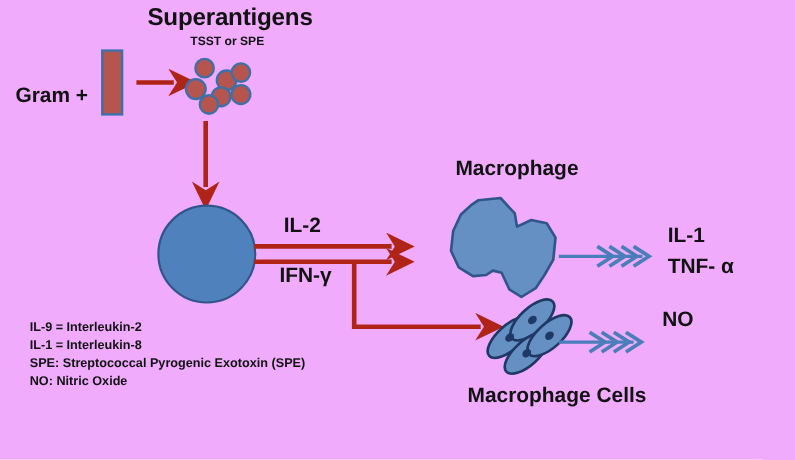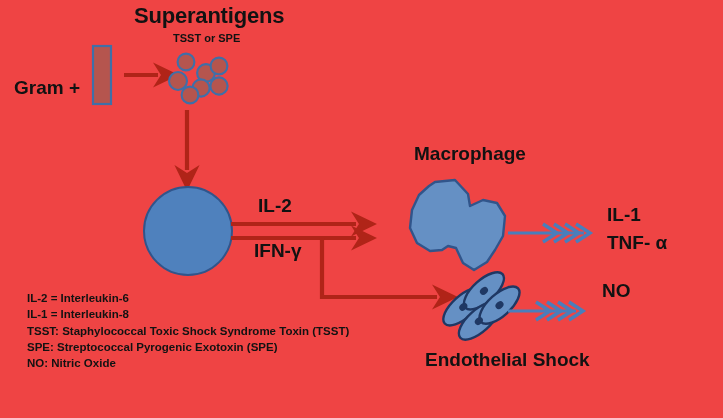--- a/index.html
+++ b/index.html
@@ -4,21 +4,21 @@
 <style>
   html, body {
     margin: 0;
     padding: 0;
     background: #ffffff;
   }
   #stage {
     position: relative;
     width: 723px;
     height: 418px;
-    background: #ef4444;
+    background: #f0abfc;
     overflow: hidden;
     font-family: "Liberation Sans", sans-serif;
     color: #111111;
   }
   #svg-layer {
     position: absolute;
     left: 0;
     top: 0;
     width: 723px;
     height: 418px;
@@ -144,23 +144,22 @@
 
   <div class="lbl" id="lbl-superantigens">Superantigens</div>
   <div class="lbl" id="lbl-tsstorspe">TSST or SPE</div>
   <div class="lbl" id="lbl-gram">Gram +</div>
   <div class="lbl" id="lbl-il2">IL-2</div>
   <div class="lbl" id="lbl-ifng">IFN-γ</div>
   <div class="lbl" id="lbl-macrophage">Macrophage</div>
   <div class="lbl" id="lbl-il1">IL-1</div>
   <div class="lbl" id="lbl-tnfa">TNF- α</div>
   <div class="lbl" id="lbl-no">NO</div>
-  <div class="lbl" id="lbl-endothelial">Endothelial Shock</div>
+  <div class="lbl" id="lbl-endothelial">Macrophage Cells</div>
 
   <div id="legend">
-    <div>IL-2 = Interleukin-6</div>
+    <div>IL-9 = Interleukin-2</div>
     <div>IL-1 = Interleukin-8</div>
-    <div>TSST: Staphylococcal Toxic Shock Syndrome Toxin (TSST)</div>
     <div>SPE: Streptococcal Pyrogenic Exotoxin (SPE)</div>
     <div>NO: Nitric Oxide</div>
   </div>
 
 </div>
 
 </body></html>

